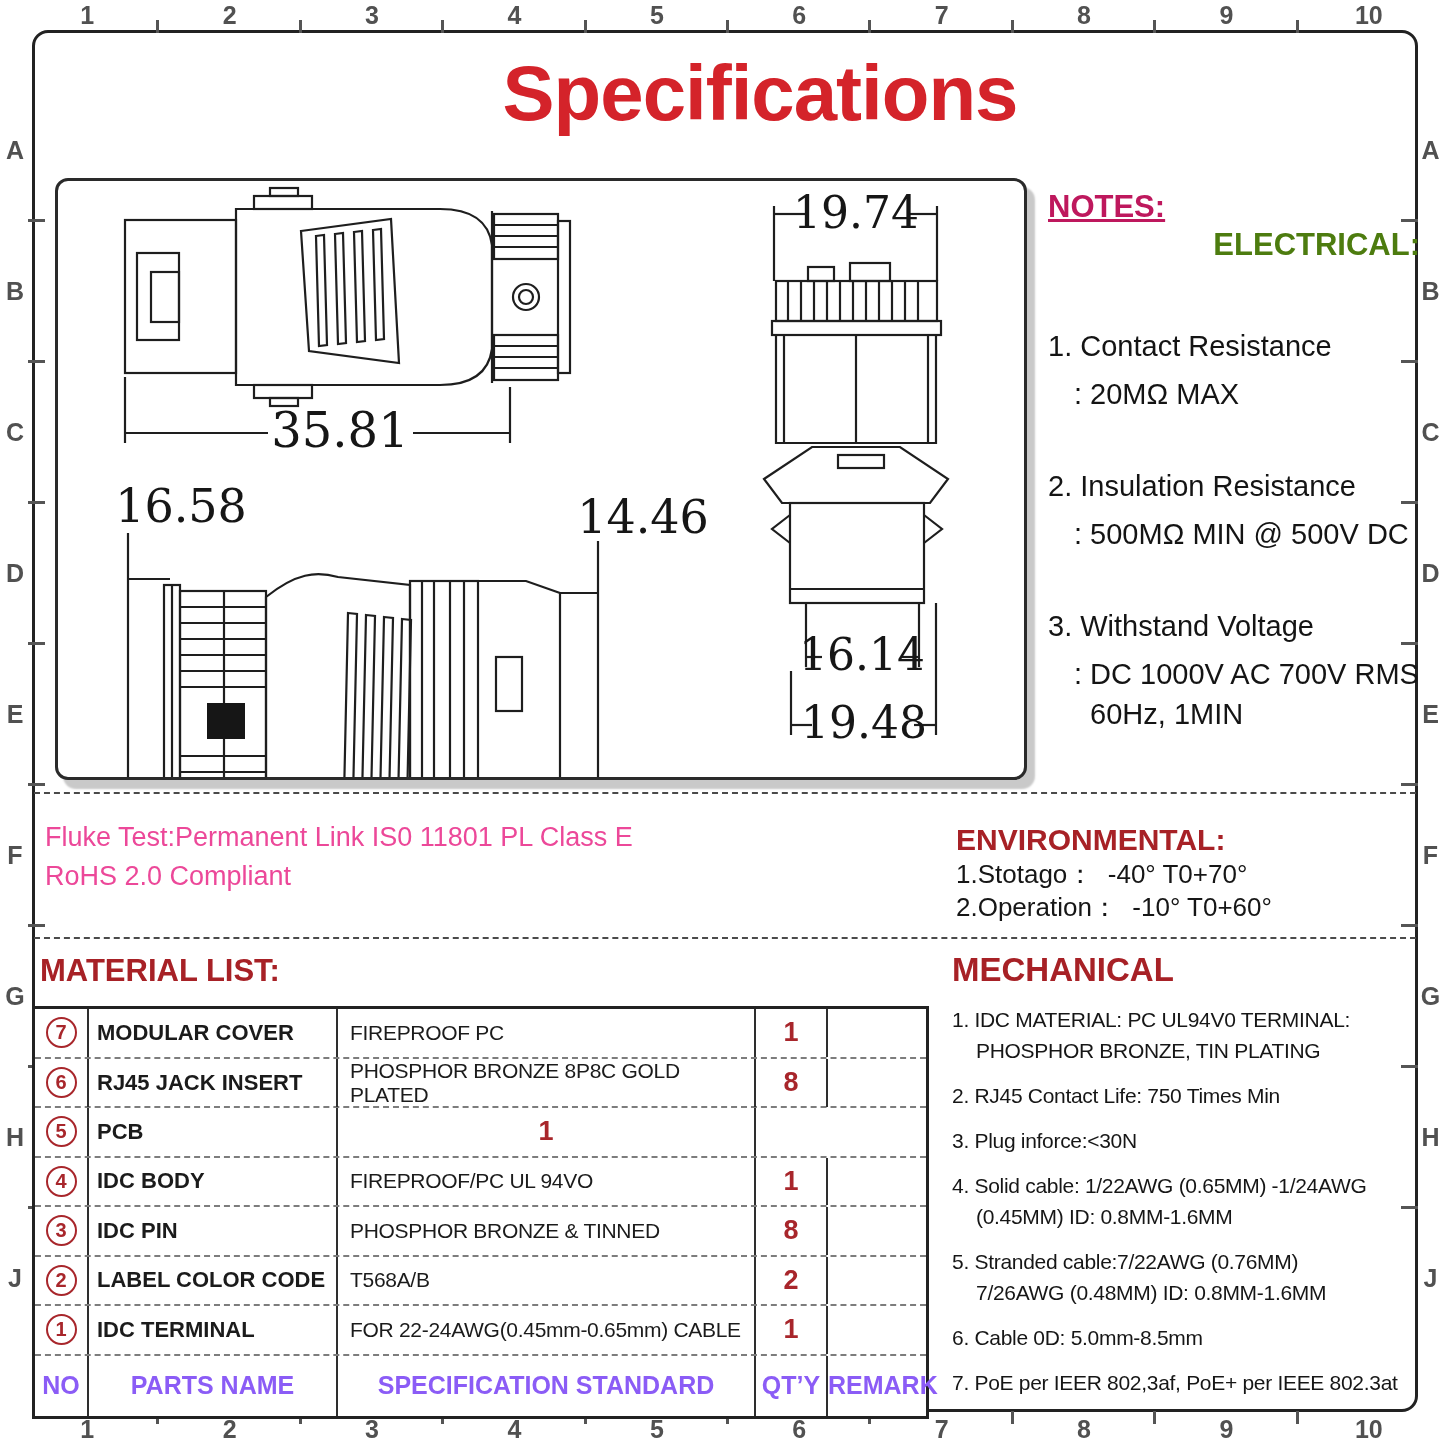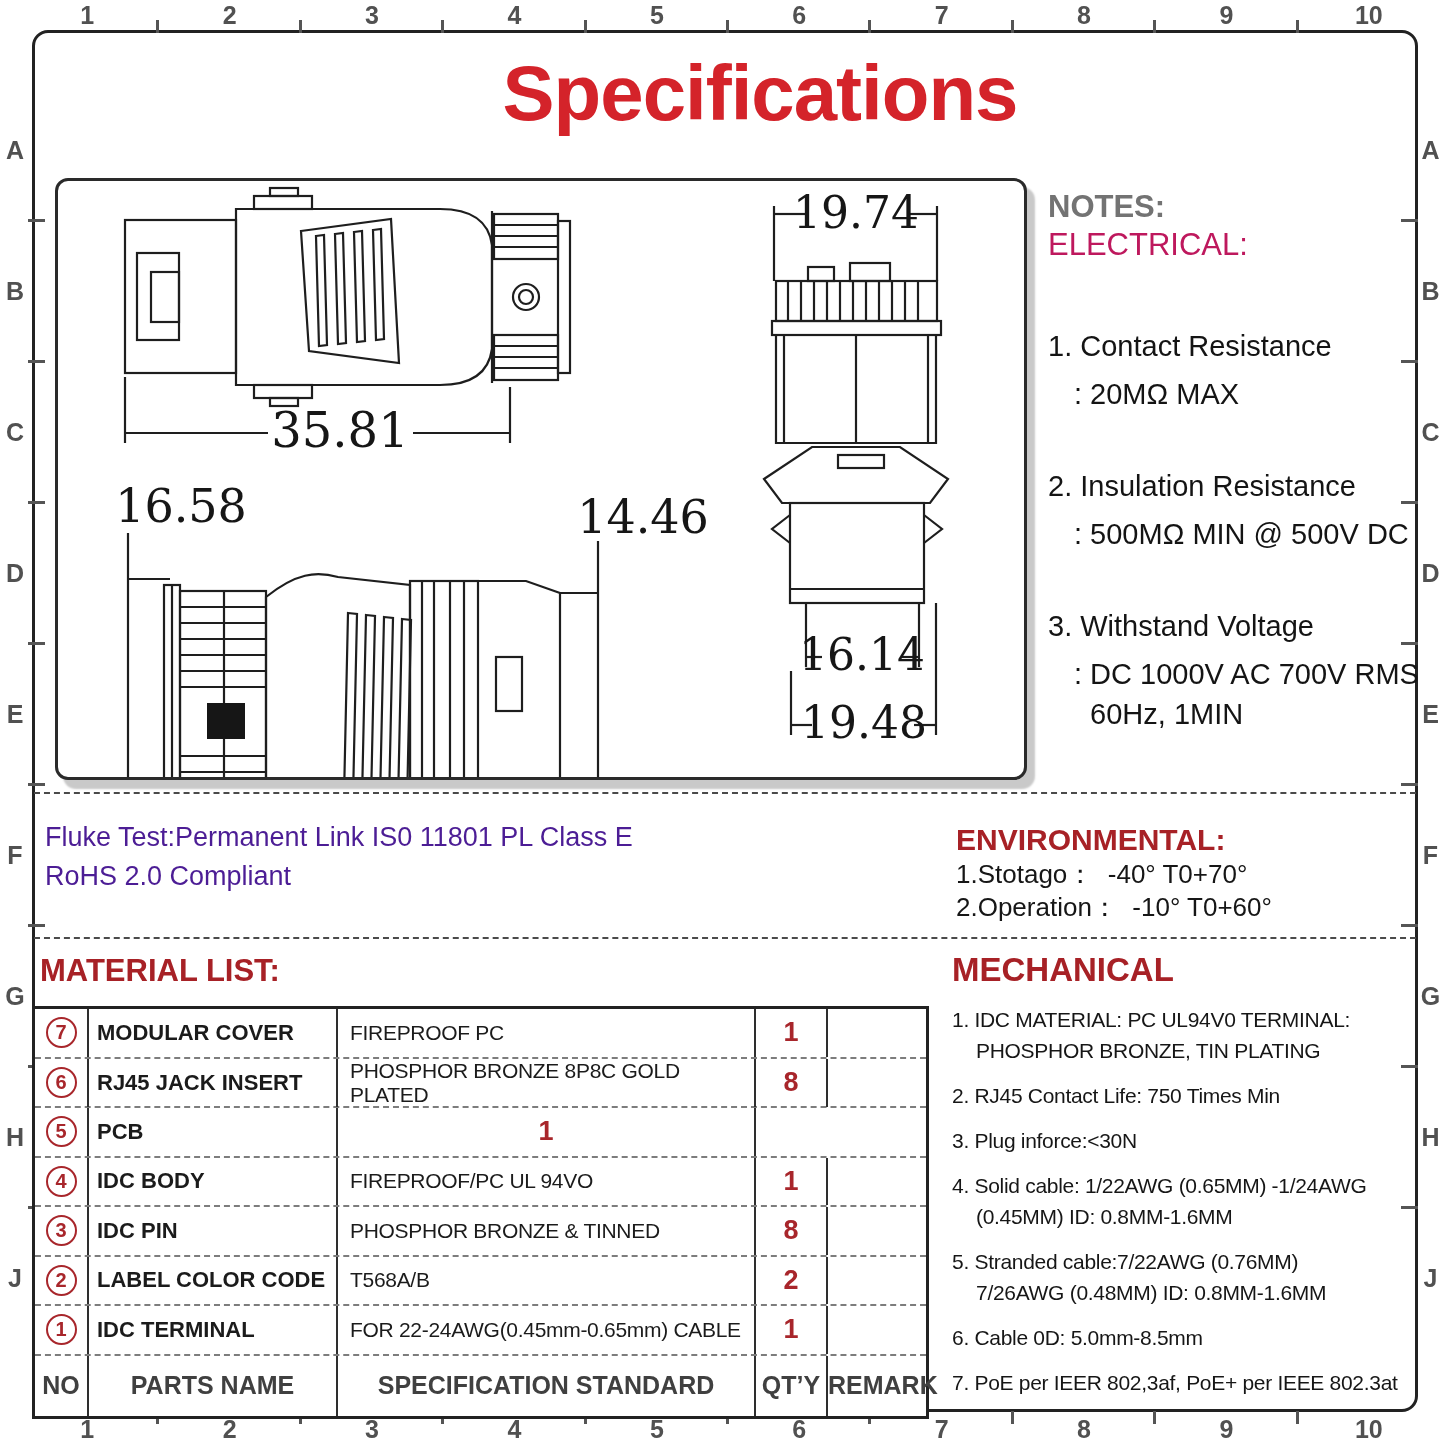--- a/index.html
+++ b/index.html
@@ -30,32 +30,32 @@
   }
   
   .panel {
     position:absolute; left:55px; top:178px; width:972px; height:602px;
     border:3px solid #2a2a2a; border-radius:13px; box-sizing:border-box;
     background:#fff; box-shadow:8px 9px 2px #c9c9c9;
   }
   .panel svg { position:absolute; left:0; top:0; }
   
   .notes { position:absolute; left:1048px; top:188px; width:372px; }
-  .notes-heading { font-size:31px; font-weight:bold; color:#737373; line-height:38px; }
-  .notes-sub     { font-size:31px; font-weight:normal; color:#be185d; line-height:38px; }
+  .notes-heading { font-size:31px; font-weight:bold; color:#be185d; line-height:38px;text-decoration:underline; }
+  .notes-sub     { font-size:31px; font-weight:bold; color:#4d7c0f; line-height:38px;text-align:right; }
   .note-item { margin-top:0; }
   .note-item:first-of-type { margin-top:62px; }
   .note-item + .note-item { margin-top:52px; }
   .note-label { font-size:29px; line-height:40px; color:#141414; }
   .note-value { font-size:29px; line-height:40px; color:#141414; padding-left:26px; margin-top:8px; white-space:pre; }
   
   .dash { position:absolute; left:34px; width:1382px; border-top:2px dashed #4a4a4a; }
   .dash1 { top:792px; } .dash2 { top:937px; }
   
-  .fluke { position:absolute; left:45px; top:818px; font-size:27px; line-height:39px; color:#4c1d95; }
+  .fluke { position:absolute; left:45px; top:818px; font-size:27px; line-height:39px; color:#ec4899; }
   
   .env { position:absolute; left:956px; top:822px; width:462px; }
   .env-heading { font-size:30px; font-weight:bold; color:#a72126; line-height:36px; }
   .env-item { font-size:26px; line-height:33px; color:#161616; white-space:pre; }
   
   .mat-heading { position:absolute; left:40px; top:953px; font-size:31px; font-weight:bold; color:#a72126; }
   .mat-table {
     position:absolute; left:32px; top:1006px; width:897px;
     border:3px solid #222; box-sizing:border-box; background:#fff;
   }
@@ -66,21 +66,21 @@
   .c-no { justify-content:center; }
   .c-part { padding-left:8px; font-size:22px; font-weight:bold; color:#1b1b1b; }
   .c-spec { padding-left:12px; font-size:21px; font-weight:normal; color:#1b1b1b; letter-spacing:-0.3px; }
   .c-qty { justify-content:center; font-size:27px; font-weight:bold; color:#a8262b; }
   .c-remark { }
   .circ {
     display:inline-flex; width:31px; height:31px; border:2.5px solid #a8262b; border-radius:50%;
     align-items:center; justify-content:center; font-size:20px; font-weight:bold; color:#a8262b;
     box-sizing:border-box;
   }
-  .mat-header { height:60px; font-weight:bold; font-size:25px; color:#404040; }
+  .mat-header { height:60px; font-weight:bold; font-size:25px; color:#8b5cf6; }
   .mat-header > div { justify-content:center; padding-left:0; }
   
   .mech { position:absolute; left:952px; top:950px; width:474px; }
   .mech-heading { font-size:33px; font-weight:bold; color:#a72126; line-height:40px; }
   .mech-item { font-size:21px; line-height:31px; color:#161616; margin-top:14px; white-space:pre; letter-spacing:-0.3px; padding-left:24px; text-indent:-24px; }
 </style>
 </head>
 <body>
 
 <div class="page">

